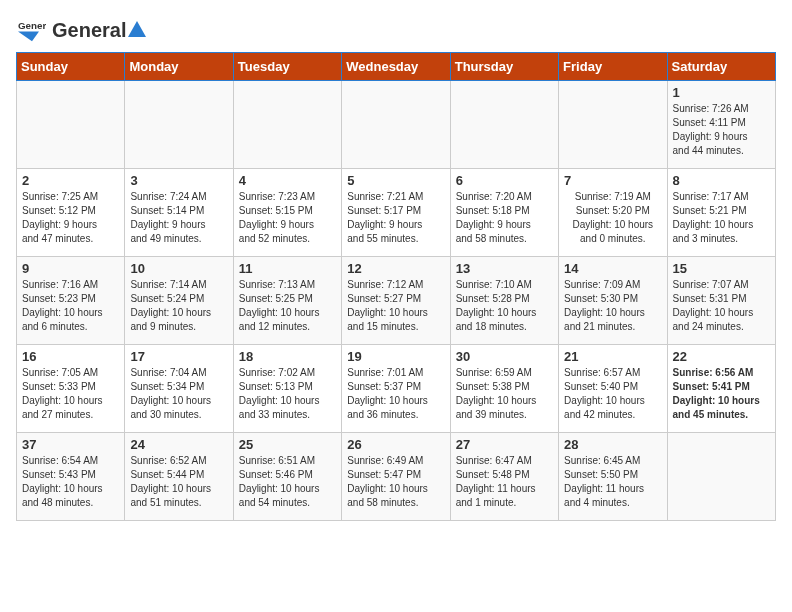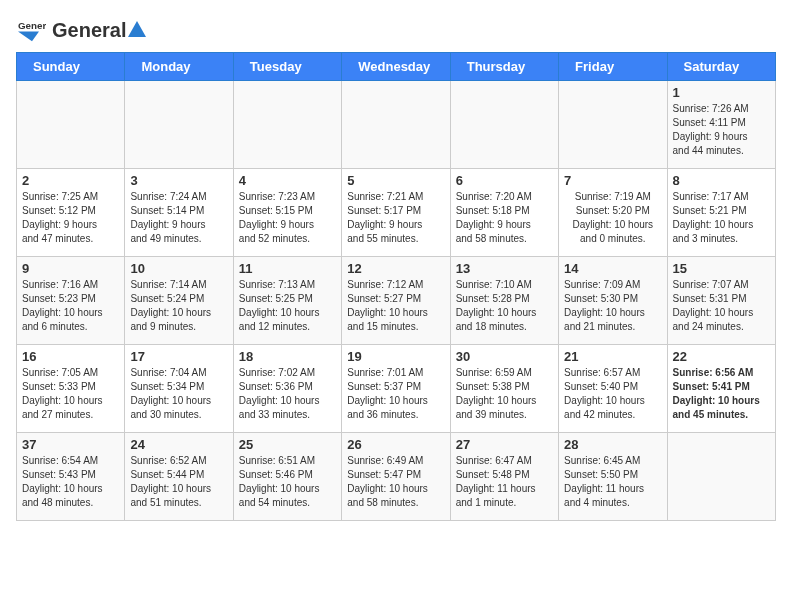--- a/index.html
+++ b/index.html
@@ -40,25 +40,25 @@
       font-size: 16px;
       font-weight: normal;
       color: #555;
     }
     table {
       width: 100%;
       border-collapse: collapse;
       table-layout: fixed;
     }
     thead th {
-      background-color: #3b82f6;
+      background-color: #c2410c;
       color: #fff;
       font-size: 13px;
       font-weight: bold;
-      padding: 6px 16px;
+      padding: 6px 4px;
       text-align: left;
       border: 1px solid #2a7dd1;
     }
     tbody td {
       border: 1px solid #ccc;
       vertical-align: top;
       padding: 4px 5px;
       font-size: 10.5px;
       color: #333;
       height: 88px;
@@ -243,21 +243,21 @@
         <td>
           <span class="day-num">17</span>
           <div class="day-info" style="white-space: pre-line;">Sunrise: 7:04 AM
 Sunset: 5:34 PM
 Daylight: 10 hours
 and 30 minutes.</div>
         </td>
         <td>
           <span class="day-num">18</span>
           <div class="day-info" style="white-space: pre-line;">Sunrise: 7:02 AM
-Sunset: 5:36 PM
+Sunset: 5:13 PM
 Daylight: 10 hours
 and 33 minutes.</div>
         </td>
         <td>
           <span class="day-num">19</span>
           <div class="day-info" style="white-space: pre-line;">Sunrise: 7:01 AM
 Sunset: 5:37 PM
 Daylight: 10 hours
 and 36 minutes.</div>
         </td>

